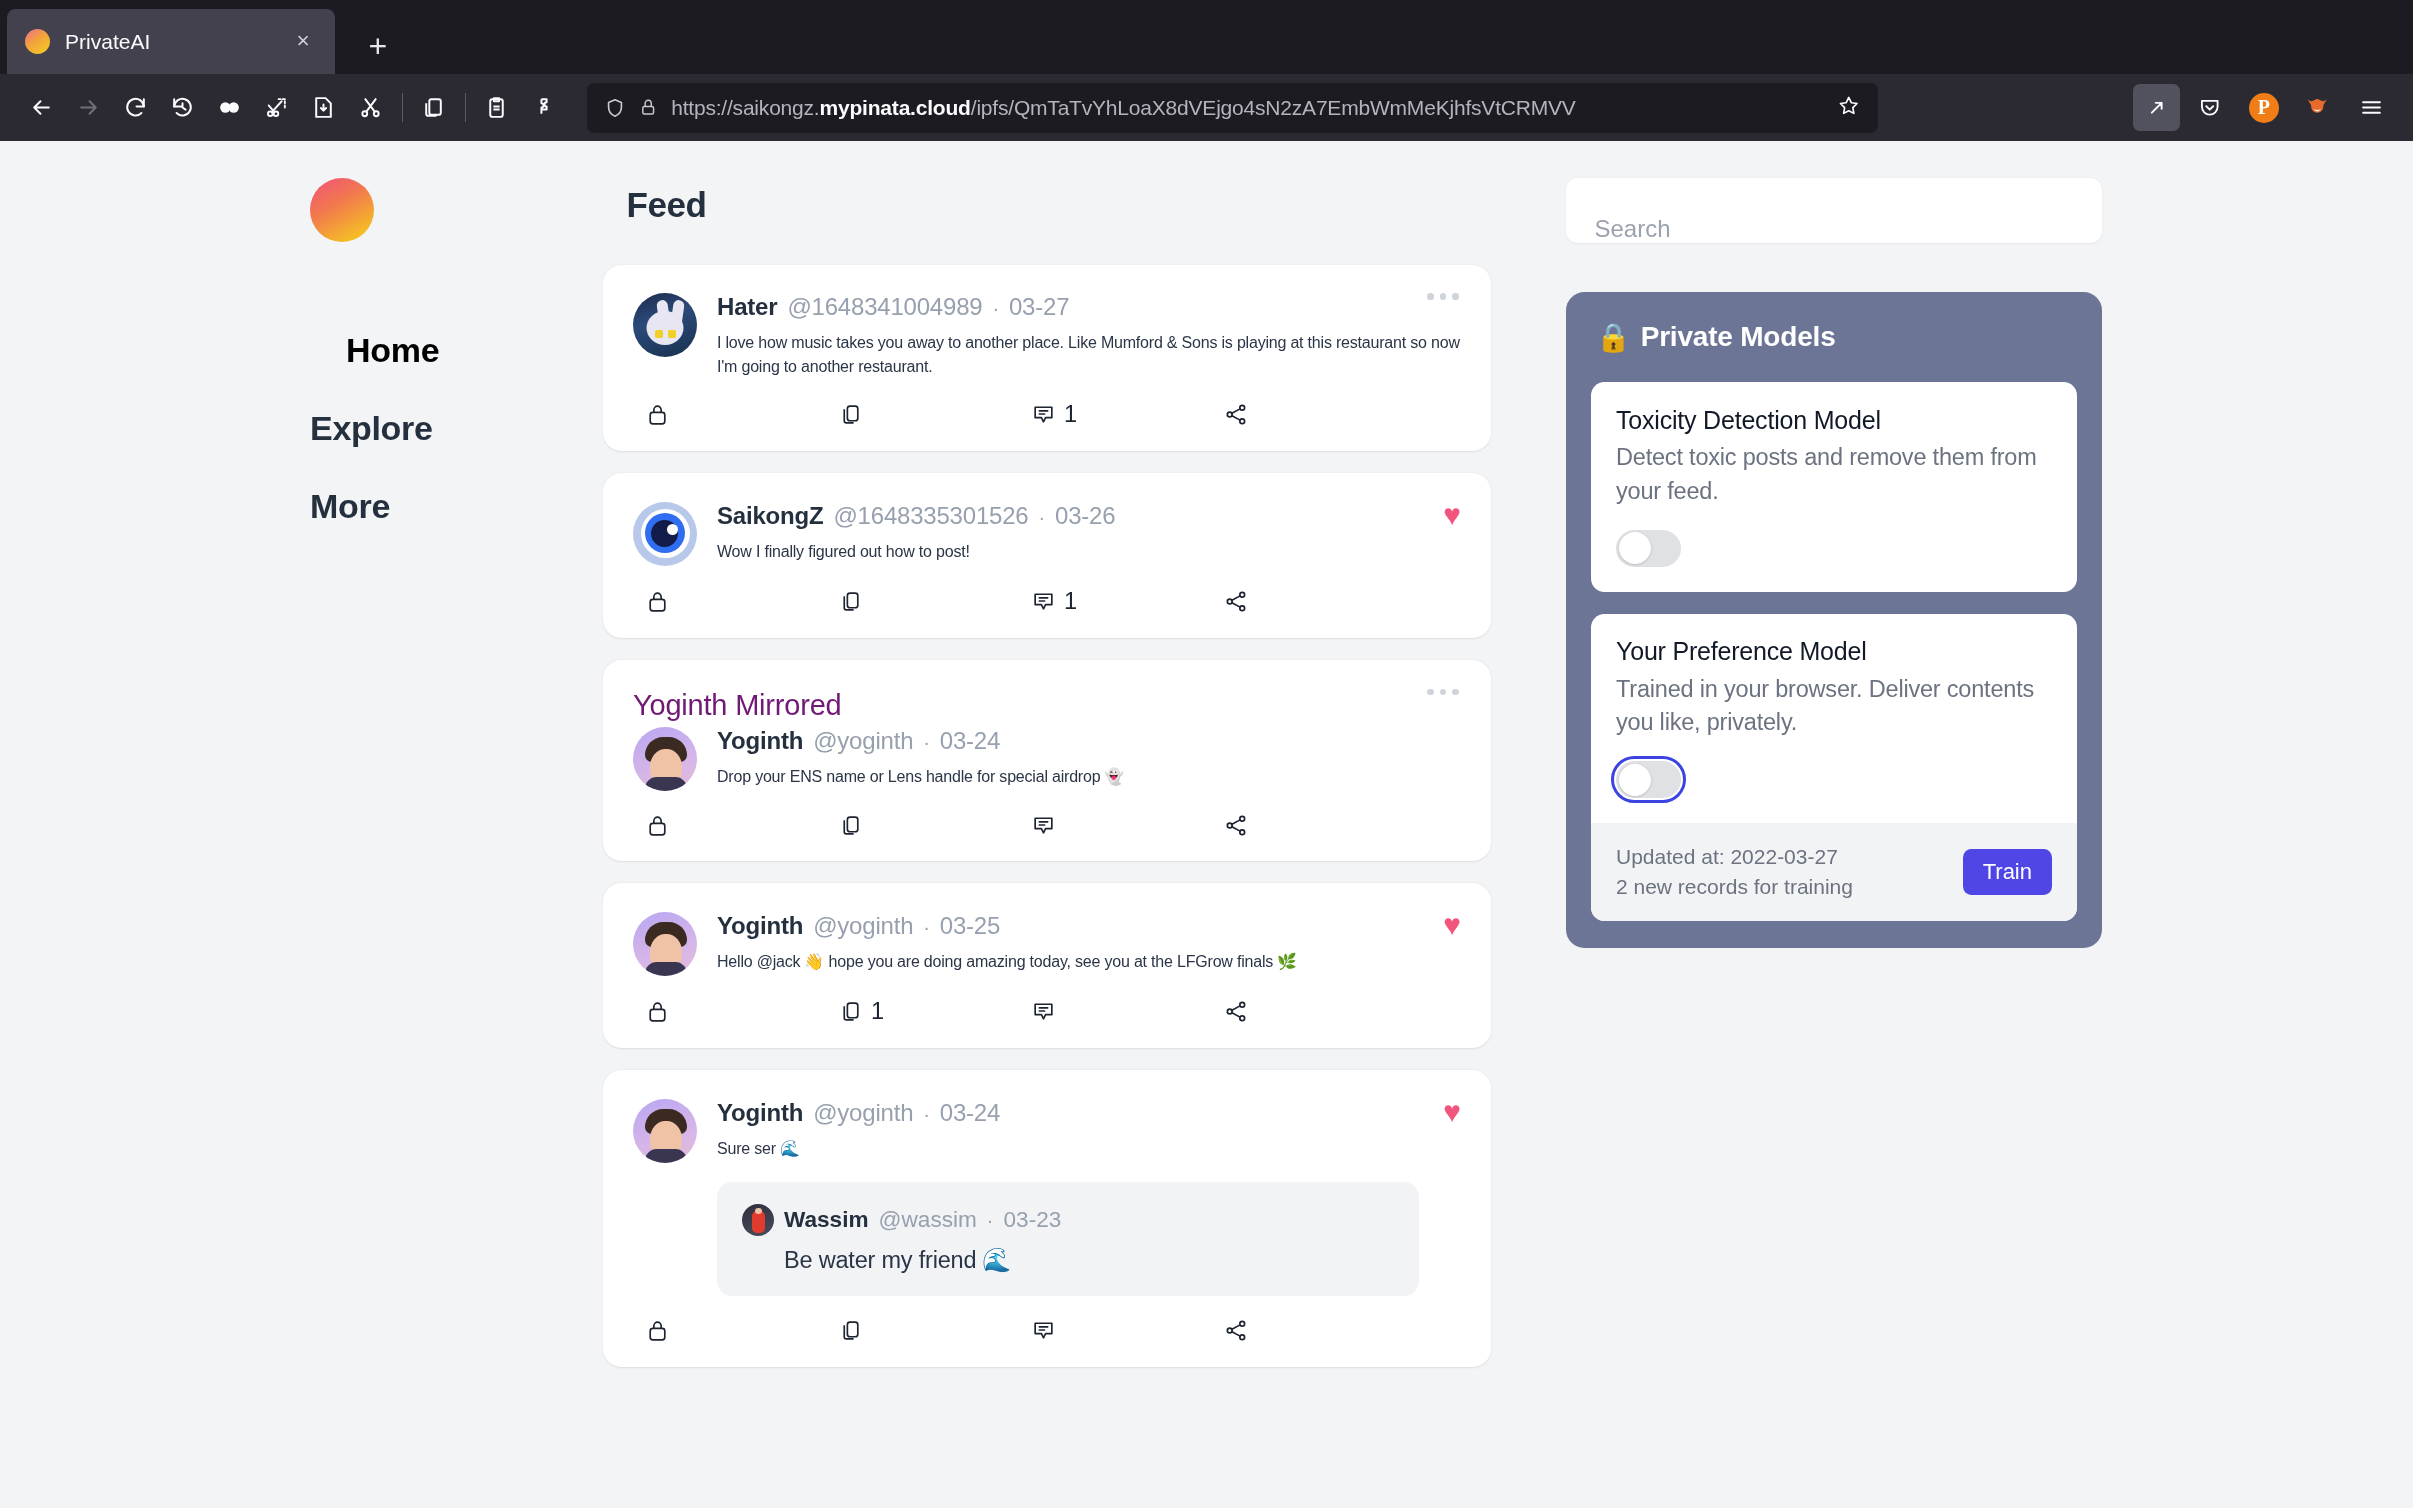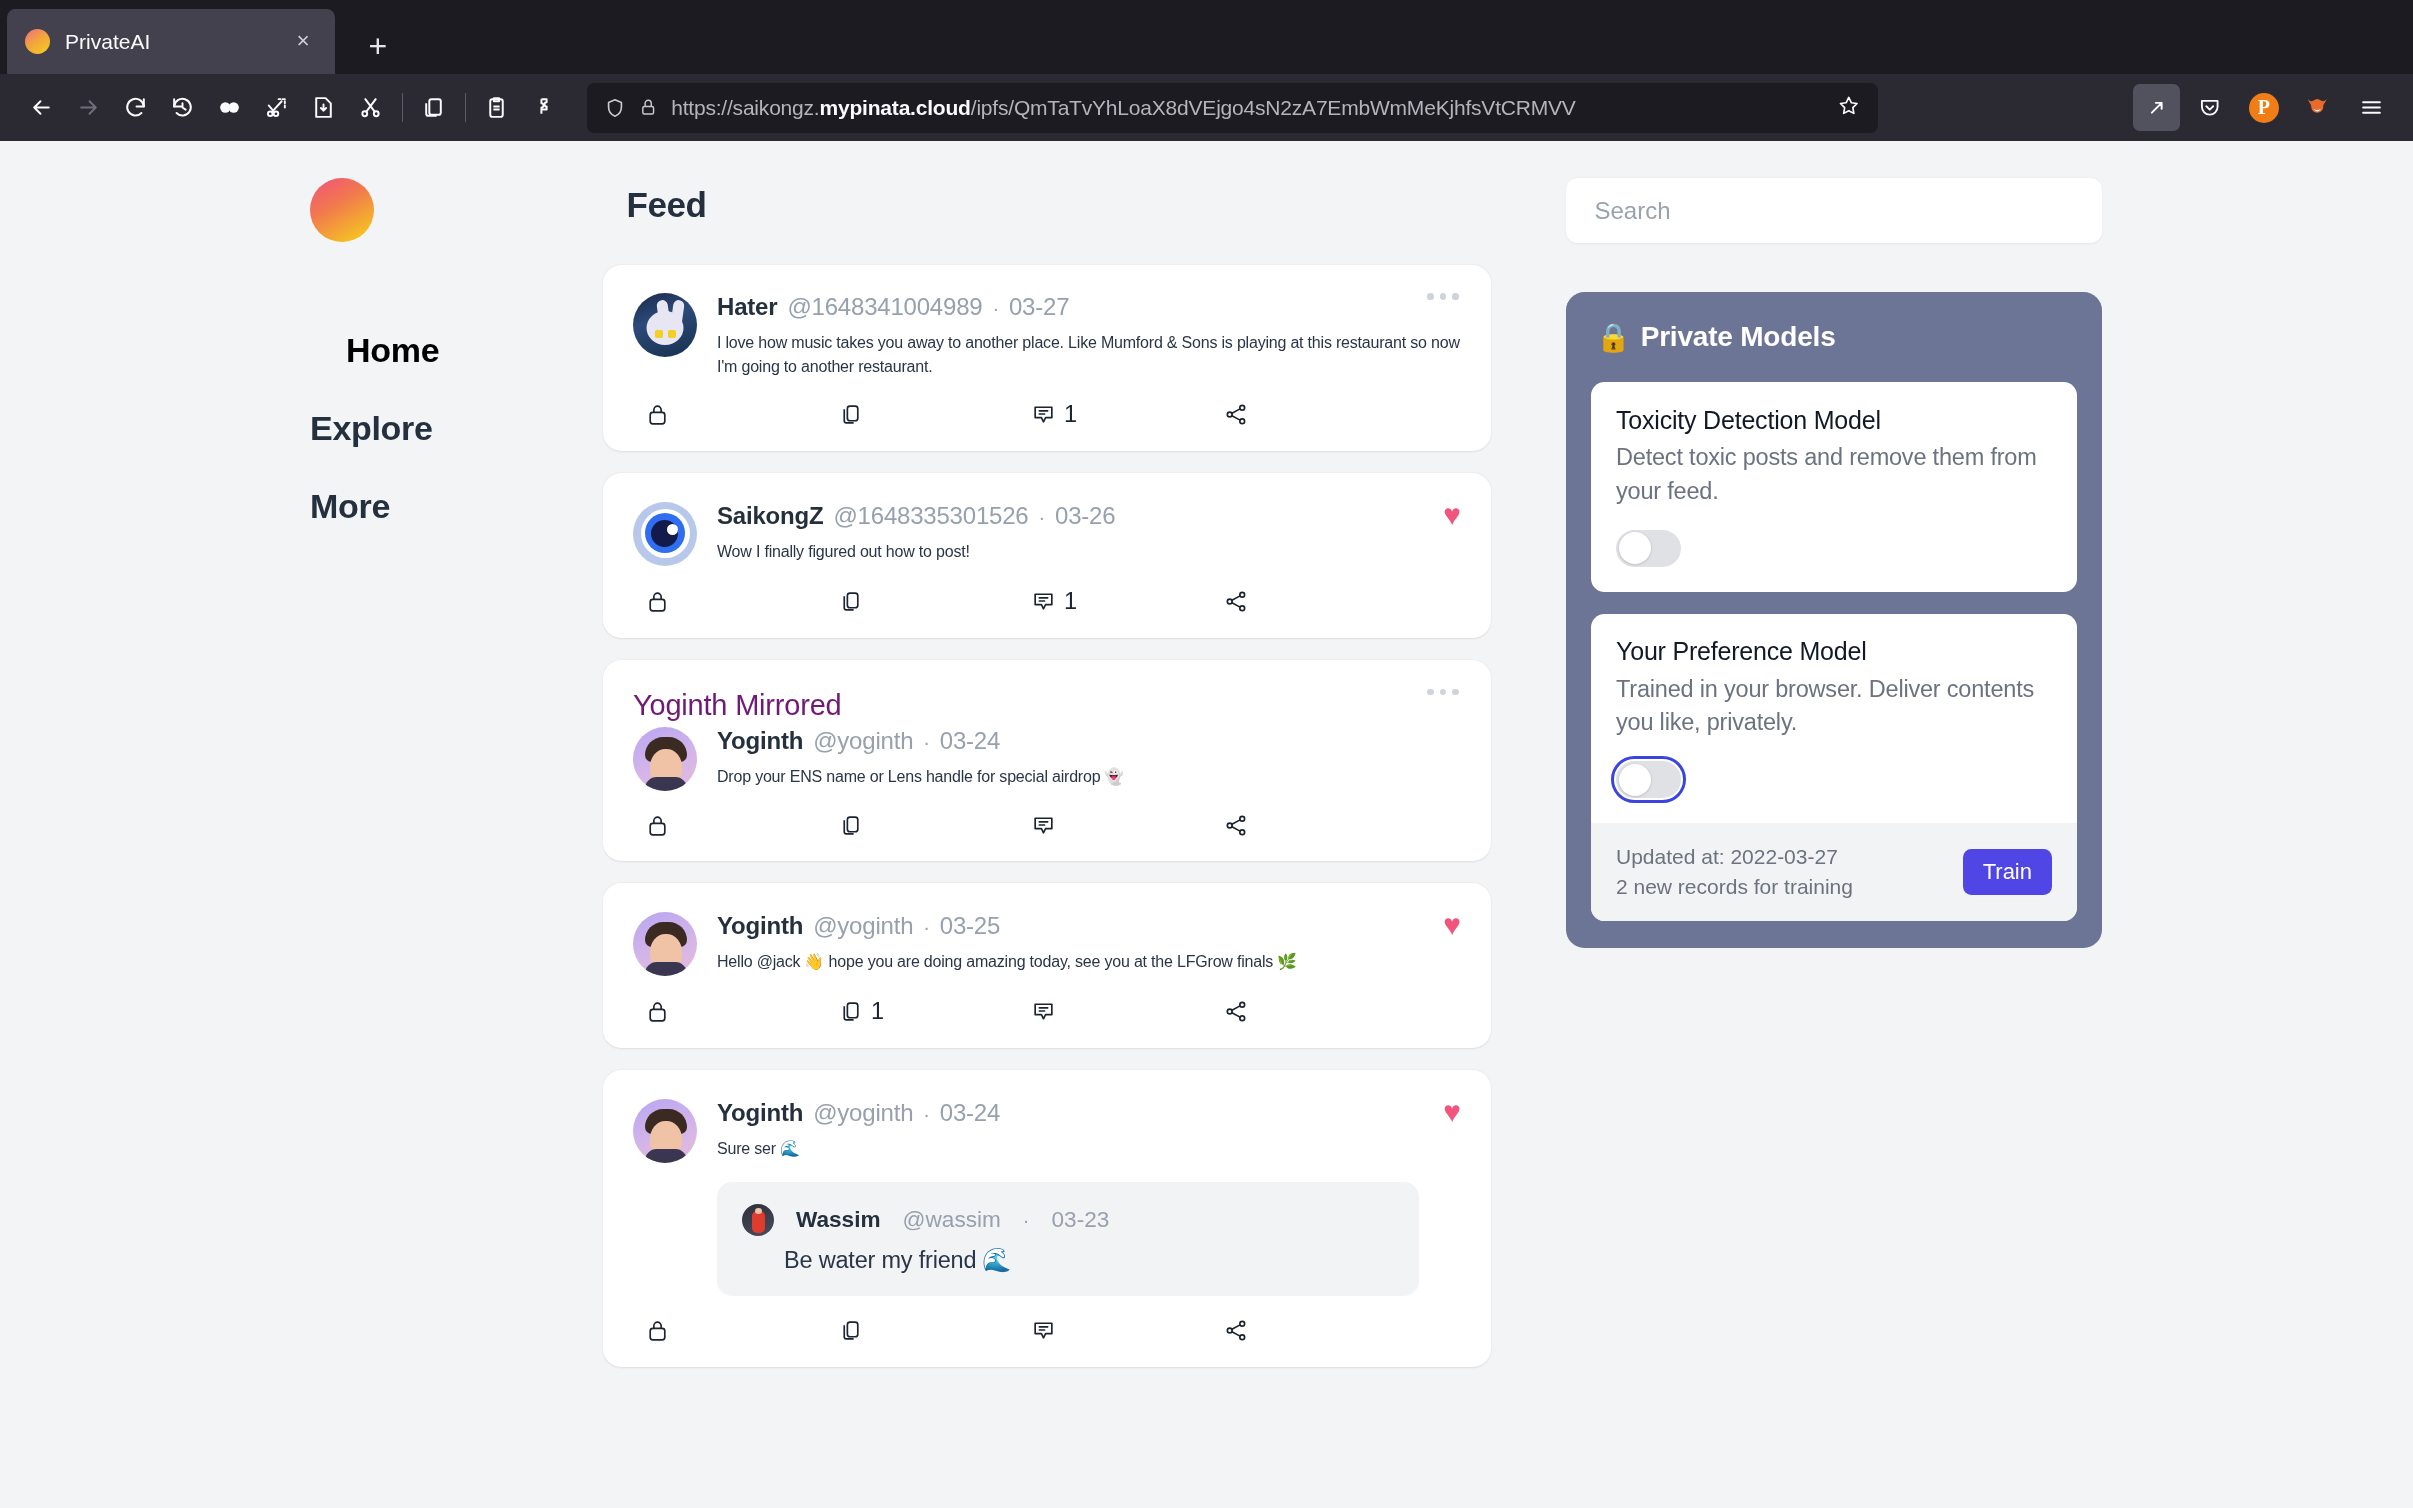--- a/index.html
+++ b/index.html
@@ -138,28 +138,28 @@
   .act {
     width: 193px; display: flex; align-items: center; gap: 8.4px;
     color: #1c2430; font-size: 23.5px;
   }
   .act svg { display: block; }
 
   .quote {
     background: #f2f3f5; border-radius: 15px; padding: 22px 25px;
     margin-top: 22px; margin-right: 42px;
   }
-  .q-head { display: flex; align-items: center; gap: 22px; font-size: 22.6px; margin-bottom: 10px; }
+  .q-head { display: flex; align-items: center; gap: 10px; font-size: 22.6px; margin-bottom: 10px; }
   .q-avatar { width: 32px; height: 32px; border-radius: 50%; flex:none; overflow:hidden; position: relative; }
   .q-text { font-size: 23.5px; color: #2a3547; padding-left: 42px; letter-spacing: -0.2px; }
 
   
   .searchbox {
     height: 65px; background: #fff; border-radius: 11.7px;
-    display: flex; align-items: center; padding: 0 28.5px;
+    display: flex; align-items: flex-end; padding: 0 28.5px;
     box-shadow: 0 0.8px 2.5px rgba(16,24,40,0.06);
     margin-bottom: 49px;
   }
   .searchbox input {
     border: none; outline: none; font-size: 24px; width: 100%;
     font-family: "Liberation Sans", sans-serif; color: #25303f; background: transparent;
   }
   .searchbox input::placeholder { color: #9aa2ae; }
 
   .models {

